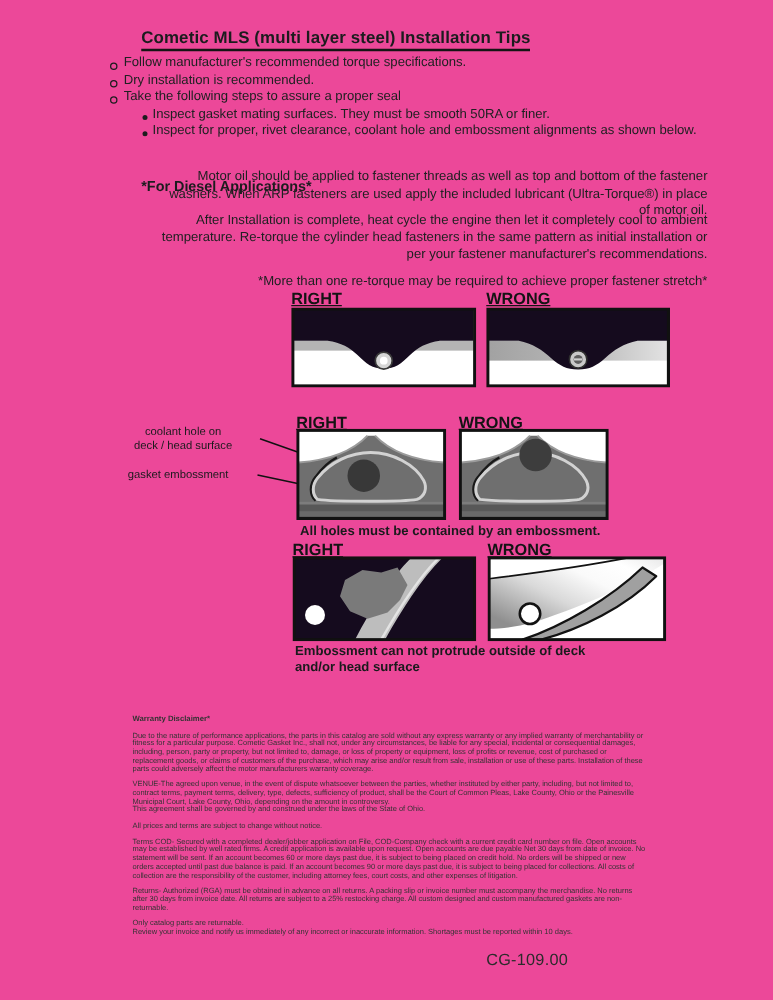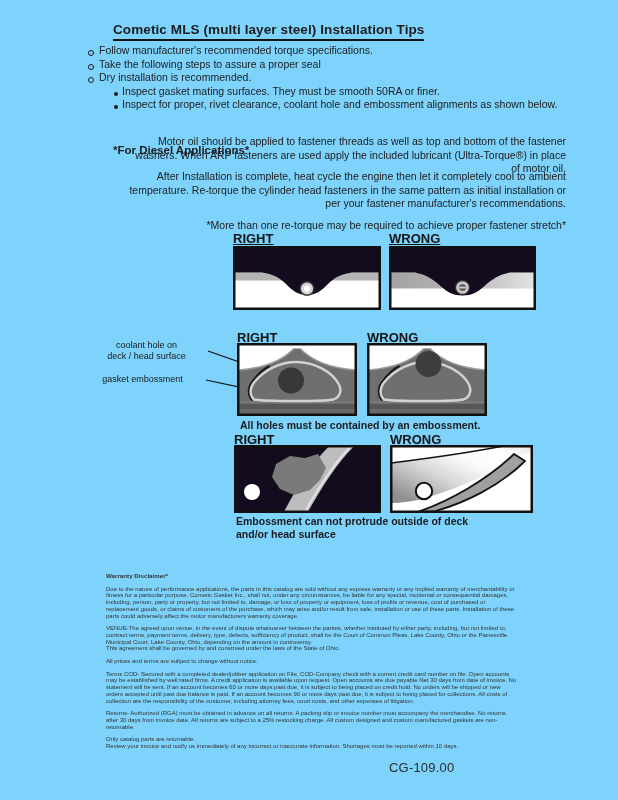--- a/index.html
+++ b/index.html
@@ -1,17 +1,17 @@
 <!DOCTYPE html>
 <html><head>
 <meta charset="utf-8">
 <style>
   html,body{margin:0;padding:0;background:#e8e8e8;}
   .page{
-    position:relative;width:618px;height:800px;background:#7dd3fc;margin:0 auto;
+    position:relative;width:618px;height:800px;background:#ec4899;margin:0 auto;
     font-family:"Liberation Sans","DejaVu Sans",sans-serif;color:#1c1c1e;overflow:hidden;
   }
   .abs{position:absolute;}
   .title{
     left:113px;top:22px;font-size:13.5px;font-weight:bold;letter-spacing:.1px;
     border-bottom:2px solid #141414;padding-bottom:2px;
   }
   .body-txt{font-size:10.5px;line-height:13.5px;color:#202022;}
   .bullets{left:88px;top:44px;width:470px;}
   .b-row{display:flex;align-items:center;}
@@ -39,25 +39,25 @@
 
   <div class="abs title">Cometic MLS (multi layer steel) Installation Tips</div>
 
   <div class="abs bullets body-txt">
     <div class="b-row">
       <span class="b-dot"></span>
       <span>Follow manufacturer's recommended torque specifications.</span>
     </div>
     <div class="b-row">
       <span class="b-dot"></span>
-      <span>Take the following steps to assure a proper seal</span>
+      <span>Dry installation is recommended.</span>
     </div>
     <div class="b-row">
       <span class="b-dot"></span>
-      <span>Dry installation is recommended.</span>
+      <span>Take the following steps to assure a proper seal</span>
     </div>
     <div class="sb-row">
       <span class="sb-dot"></span>
       <span>Inspect gasket mating surfaces.  They must be smooth 50RA or finer.</span>
     </div>
     <div class="sb-row">
       <span class="sb-dot"></span>
       <span>Inspect for proper, rivet clearance, coolant hole and embossment alignments as shown below.</span>
     </div>
   </div>

